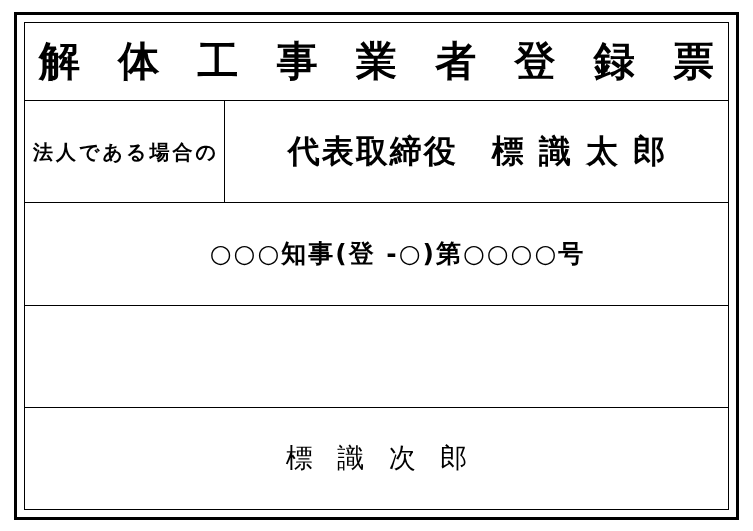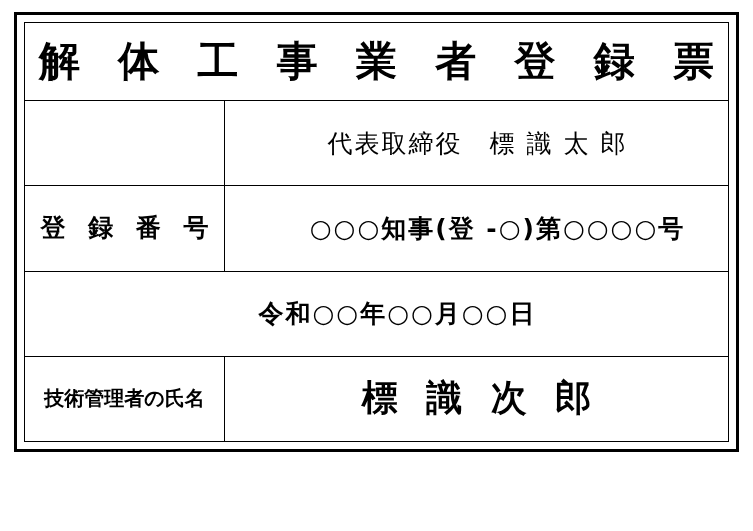--- a/index.html
+++ b/index.html
@@ -13,21 +13,21 @@
     font-family: "DejaVu Sans", "Liberation Sans", sans-serif;
     color: #000000;
     overflow: hidden;
   }
 
   .sign-wrap {
     position: absolute;
     left: 14px;
     top: 12px;
     width: 725px;
-    height: 440px;
+    height: 508px;
     box-sizing: border-box;
     background: #ffffff;
     border: 3px solid #000000;
   }
 
   .sign-inner {
     position: absolute;
     left: 7px;
     top: 7px;
     right: 7px;
@@ -124,71 +124,63 @@
   }
   .val-md {
     font-size: 25px;
     font-weight: bold;
     letter-spacing: 2px;
     text-indent: 2px;
     white-space: nowrap;
     margin-left: 40px;
   }
   .val-rep {
-    font-size: 25px;
-    font-weight: normal;
+    font-size: 32px;
+    font-weight: bold;
     letter-spacing: 2px;
     text-indent: 2px;
     white-space: nowrap;
   }
   .val-name {
-    font-size: 36px;
-    font-weight: bold;
+    font-size: 27px;
+    font-weight: normal;
     letter-spacing: 8px;
     text-indent: 8px;
     white-space: nowrap;
   }
 </style>
 </head>
 <body>
 
 <div class="sign-wrap">
   <div class="sign-inner">
 
     <div class="title-row">
       <div class="title-text">解 体 工 事 業 者 登 録 票</div>
     </div>
 
 
     <div class="row">
       <div class="cell-label">
+        <div class="lbl-sp">法人である場合の</div>
       </div>
       <div class="cell-value">
         <div class="val-rep">代表取締役　標 識 太 郎</div>
       </div>
     </div>
 
     <div class="row">
-      <div class="cell-label">
-        <div class="lbl-lg">登 録 番 号</div>
-      </div>
       <div class="cell-value">
         <div class="val-md">○○○知事(登 -○)第○○○○号</div>
       </div>
     </div>
 
     <div class="row">
-      <div class="cell-value">
-        <div class="val-md">令和○○年○○月○○日</div>
-      </div>
     </div>
 
     <div class="row">
-      <div class="cell-label">
-        <div class="lbl-sm">技術管理者の氏名</div>
-      </div>
       <div class="cell-value">
         <div class="val-name">標 識 次 郎</div>
       </div>
     </div>
 
   </div>
 </div>
 
 </body></html>

